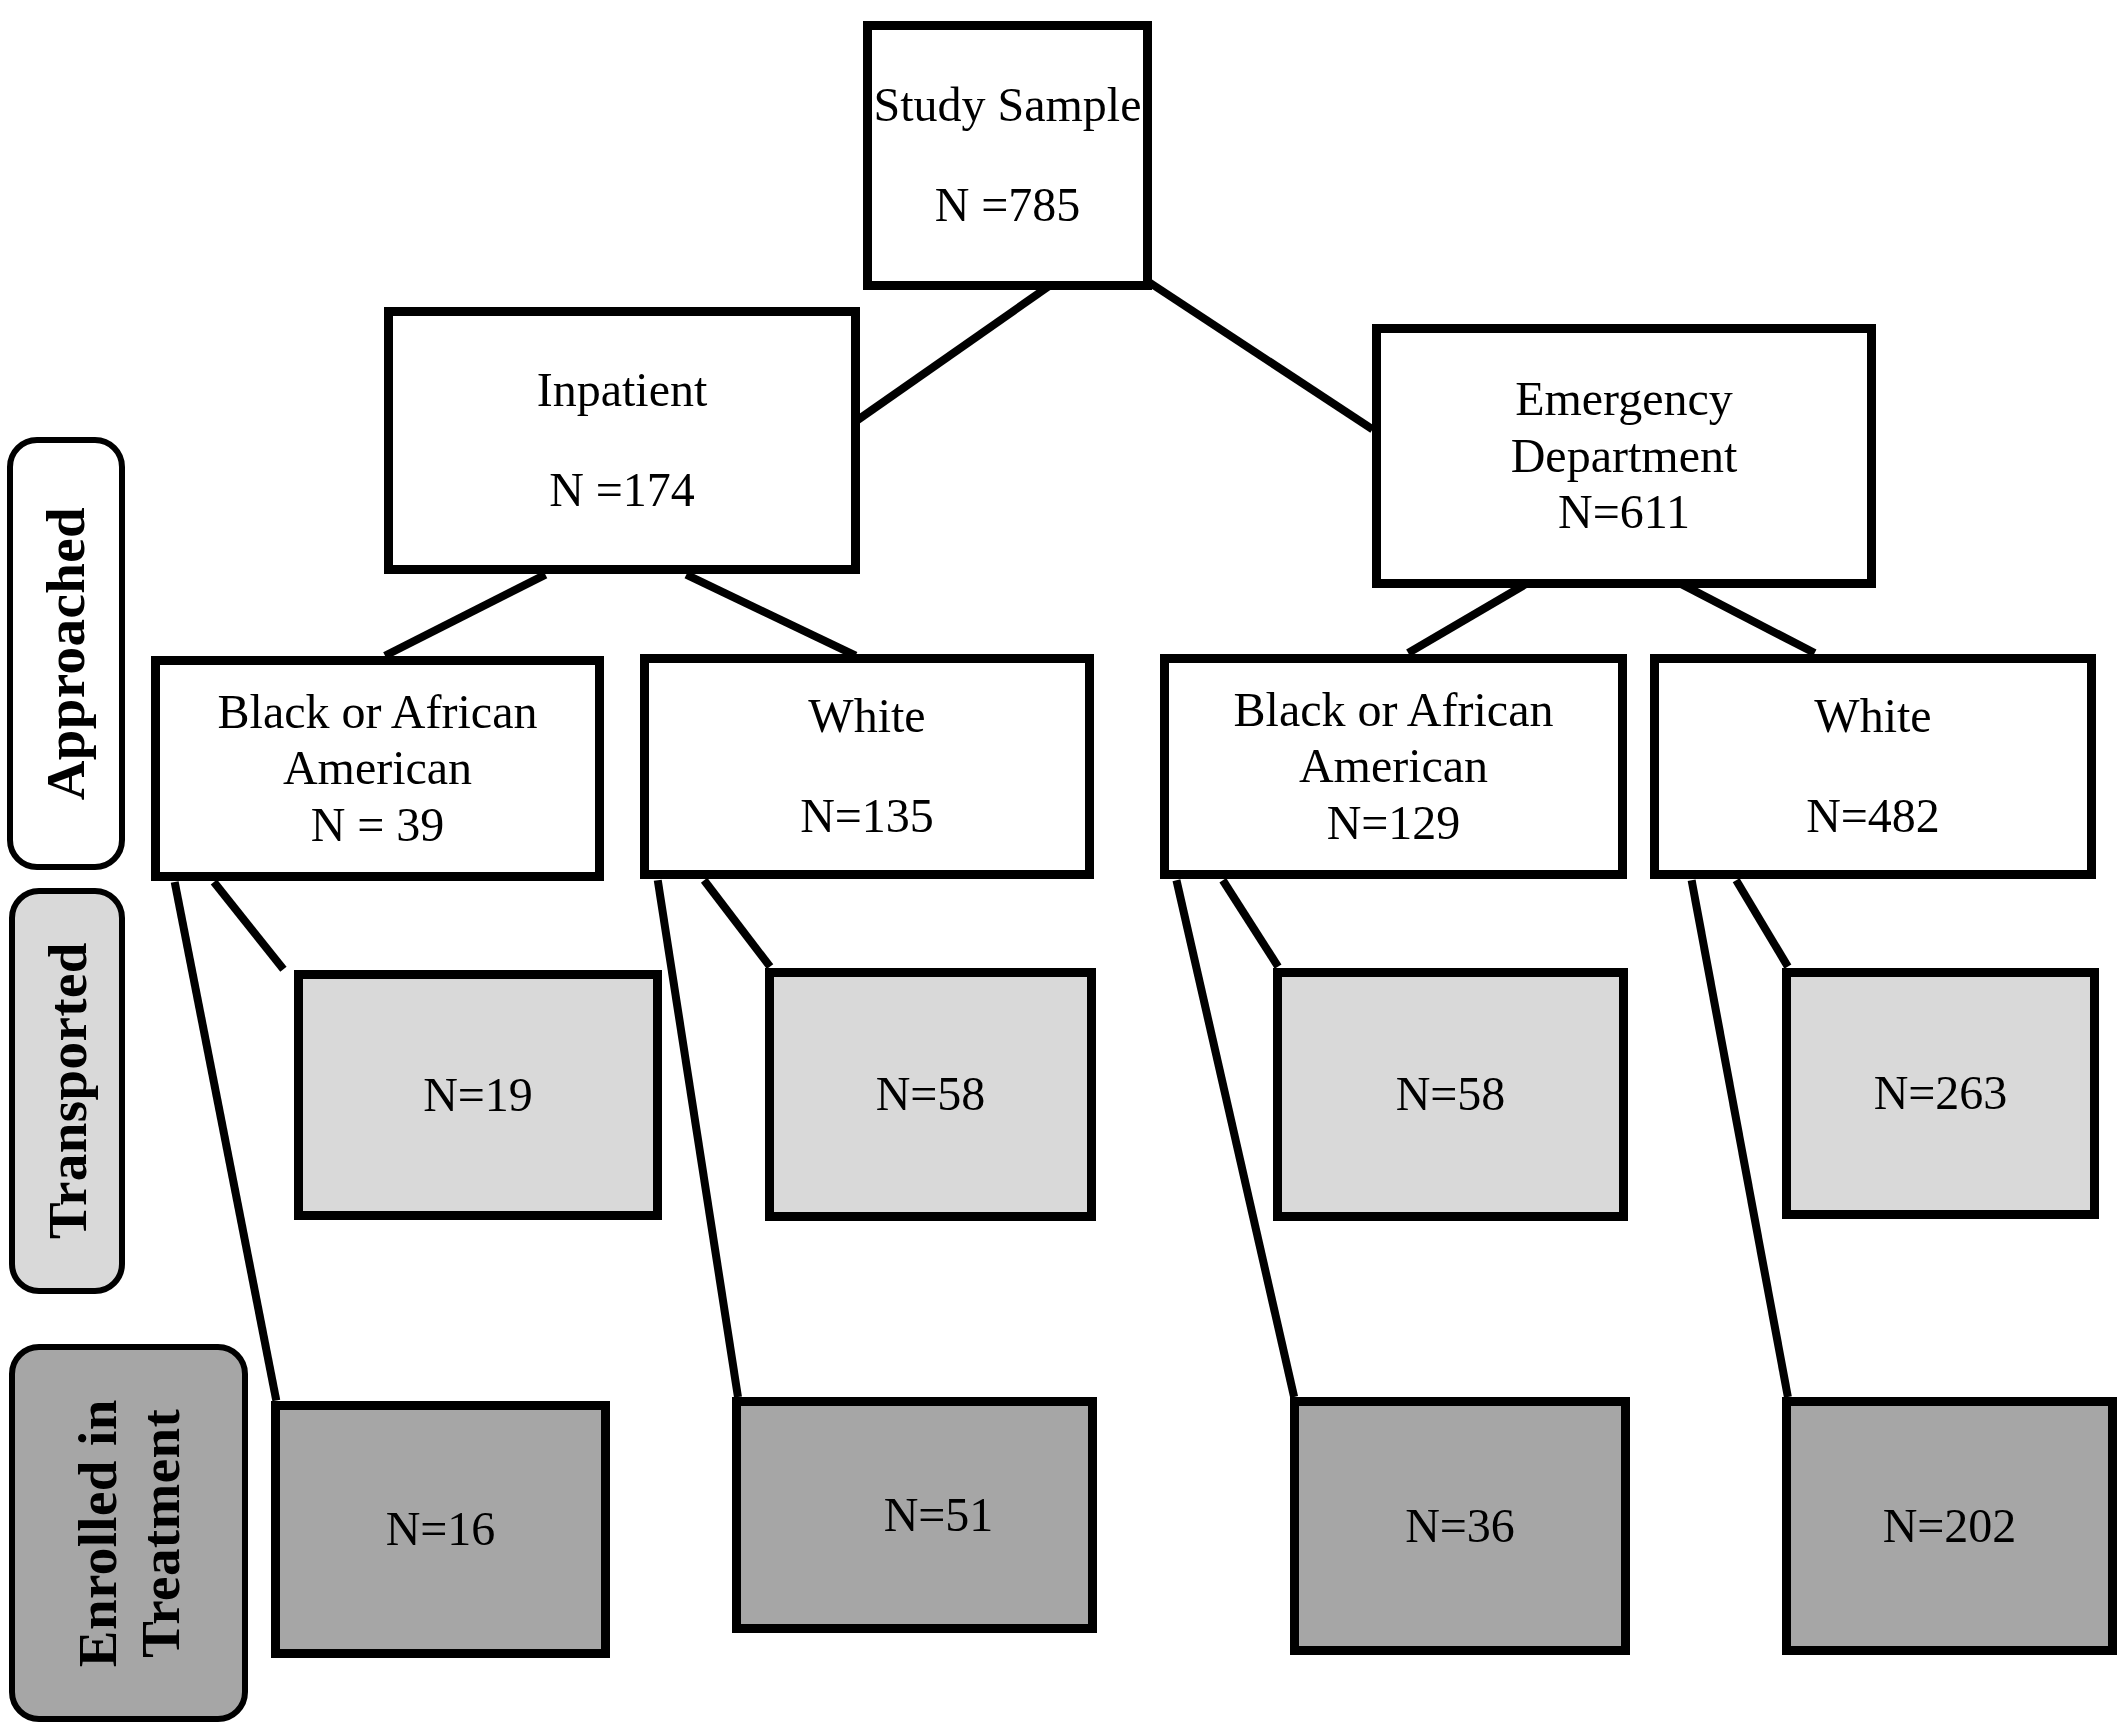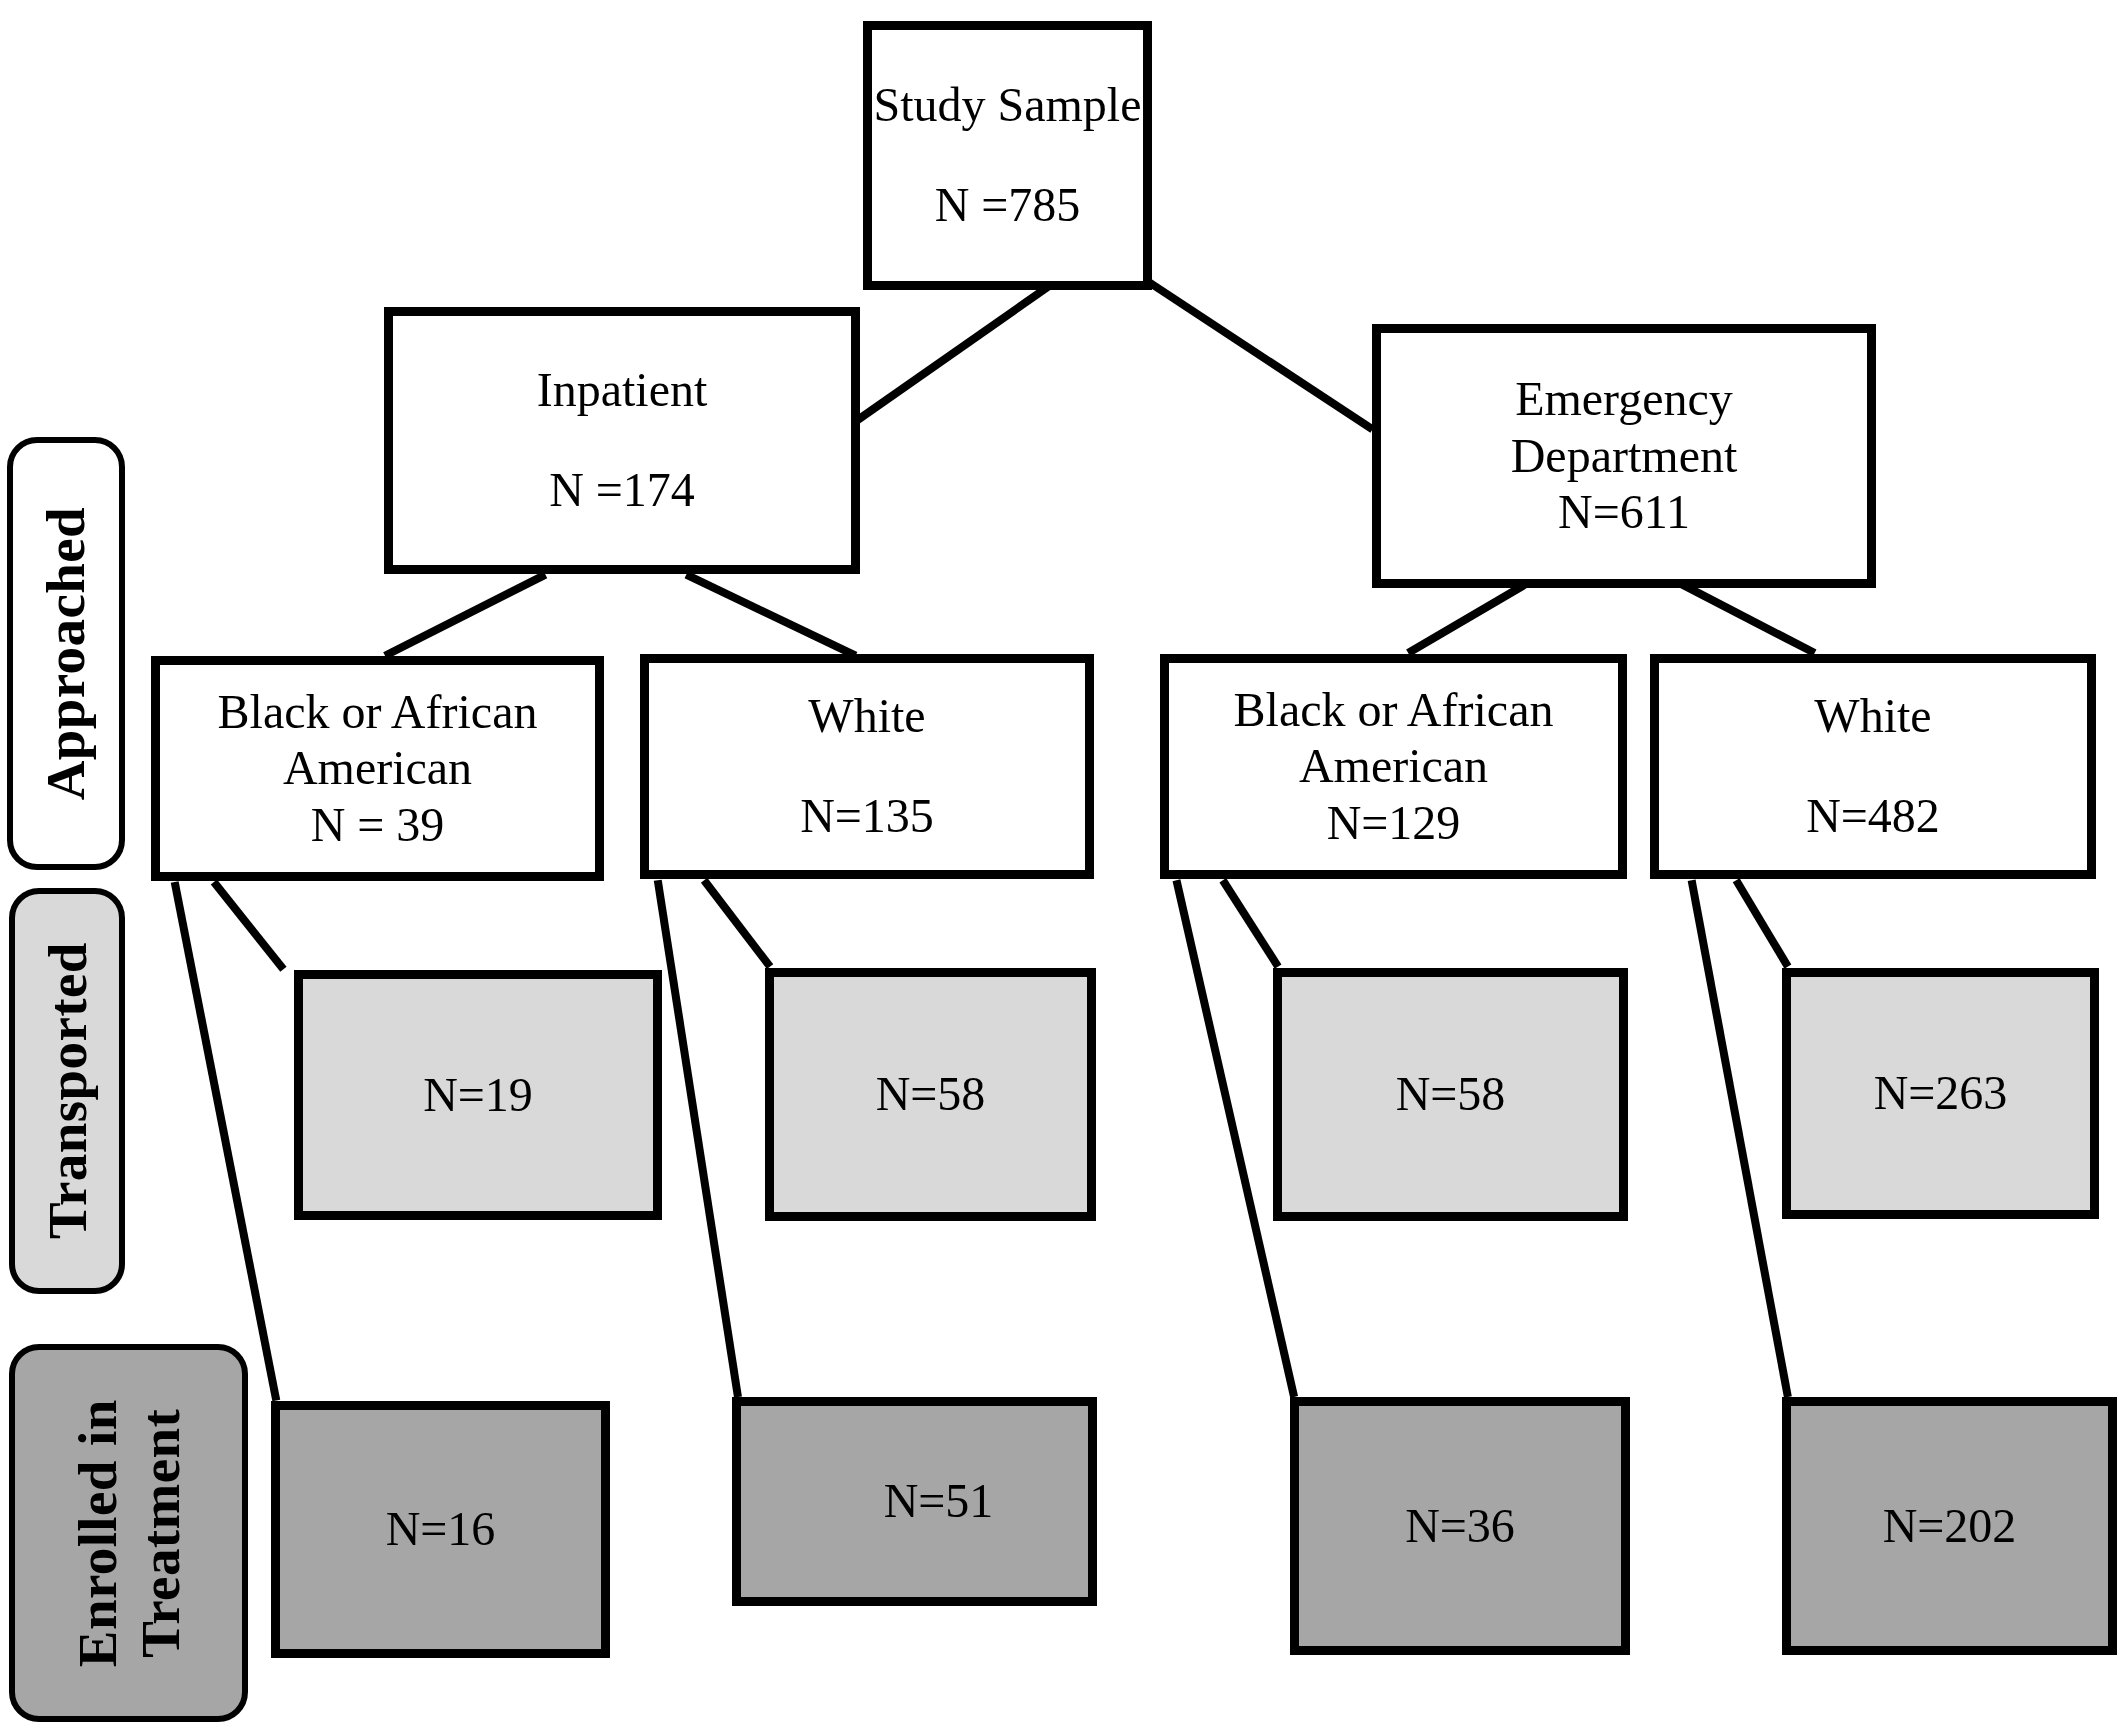--- a/index.html
+++ b/index.html
@@ -173,21 +173,21 @@
   </div>
 
   <div class="node node-transported" style="left:1782px; top:968px; width:317px; height:251px;">
     <span>N=263</span>
   </div>
 
   <div class="node node-enrolled" style="left:271px; top:1401px; width:339px; height:257px;">
     <span>N=16</span>
   </div>
 
-  <div class="node node-enrolled" style="left:732px; top:1397px; width:365px; height:209px;padding-left:48px;">
+  <div class="node node-enrolled" style="left:732px; top:1397px; width:365px; height:236px;padding-left:48px;">
     <span>N=51</span>
   </div>
 
   <div class="node node-enrolled" style="left:1290px; top:1397px; width:340px; height:258px;">
     <span>N=36</span>
   </div>
 
   <div class="node node-enrolled" style="left:1782px; top:1397px; width:335px; height:258px;">
     <span>N=202</span>
   </div>

